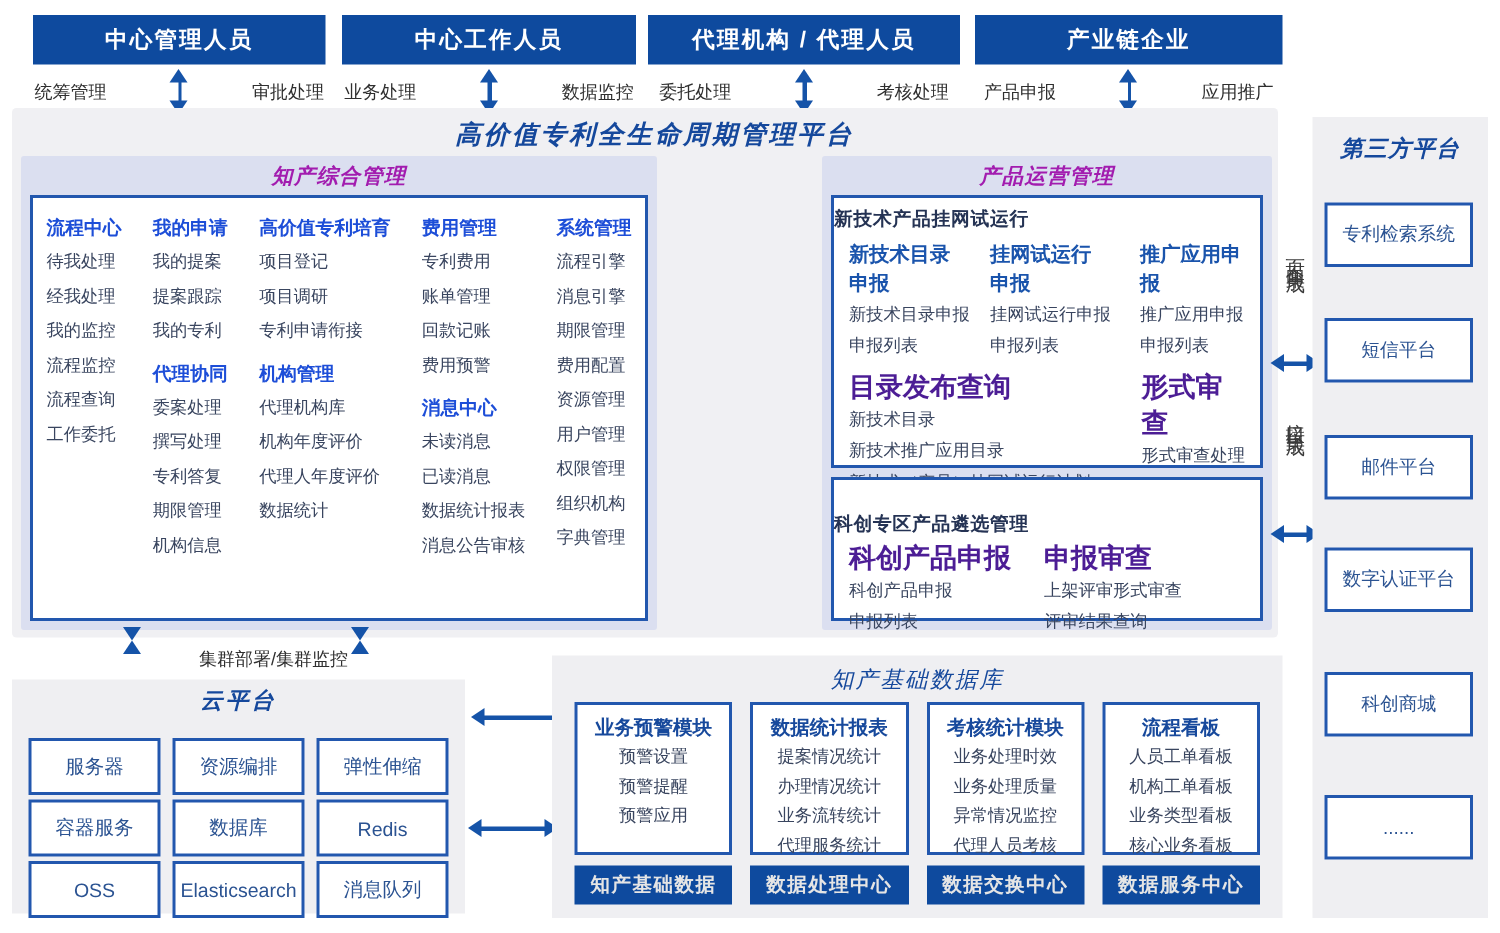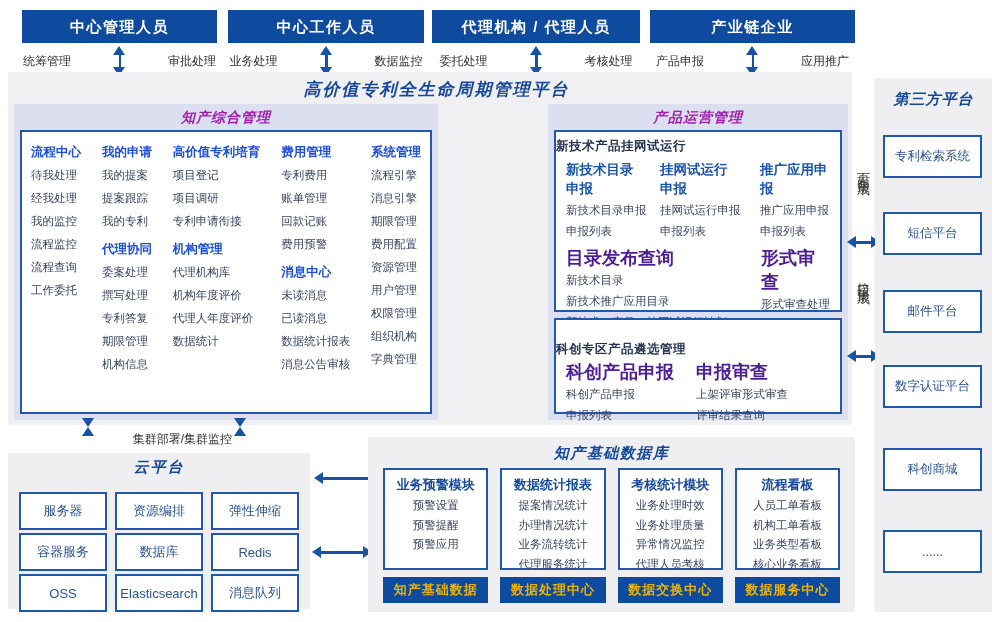--- a/index.html
+++ b/index.html
@@ -87,27 +87,27 @@
   .cloud { left:8px; top:453px; width:302px; height:156px; background:#efeff2; }
   .cloud-title { text-align:center; padding-top:5px; font-size:15px; font-weight:bold; font-style:italic;
                  color:#15489c; letter-spacing:2px; }
   .cloud-grid { display:grid; grid-template-columns:repeat(3,1fr); column-gap:8px; row-gap:3px;
                 margin:15px 11px 0 11px; }
   .cloud-box { height:38px; background:#fff; border:2px solid #2257ae; display:flex; align-items:center;
                justify-content:center; font-size:13px; color:#2b5392; }
 
   
   .db { left:368px; top:437px; width:487px; height:175px; background:#efeff2; }
-  .db-title { text-align:center; padding-top:7px; font-size:15px; font-weight:bold; font-style:italic;
+  .db-title { text-align:center; padding-top:7px; font-size:15px; font-weight:normal; font-style:italic;
               color:#15489c; letter-spacing:1.5px; }
   .db-grid { display:grid; grid-template-columns:repeat(4,1fr); column-gap:12px; margin:5px 15px 0 15px; }
   .db-box { height:102px; background:#fff; border:2px solid #2257ae; text-align:center; padding-top:3px; }
   .db-h { font-size:13px; font-weight:bold; color:#17499c; line-height:23px; }
   .db-i { font-size:11.5px; color:#39455f; line-height:19.5px; white-space:nowrap; }
-  .db-bar { margin-top:7px; height:26px; background:#0e4a9e; color:#eab308; font-size:13px; font-weight:bold;
+  .db-bar { margin-top:7px; height:26px; background:#0e4a9e; color:#e5e5e5; font-size:13px; font-weight:bold;
             text-align:center; line-height:26px; letter-spacing:1px; }
 </style>
 </head>
 <body>
 
 
 
 
 <div class="hgroup" style="left:22px;width:195px">
   <div class="hbar">中心管理人员</div>

